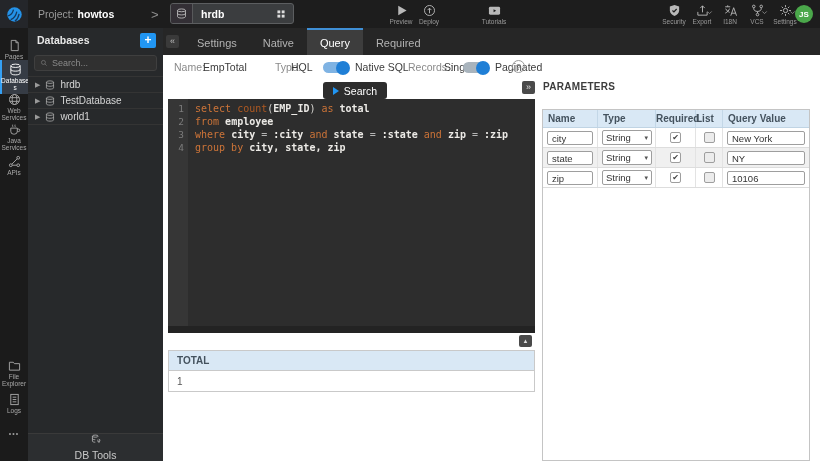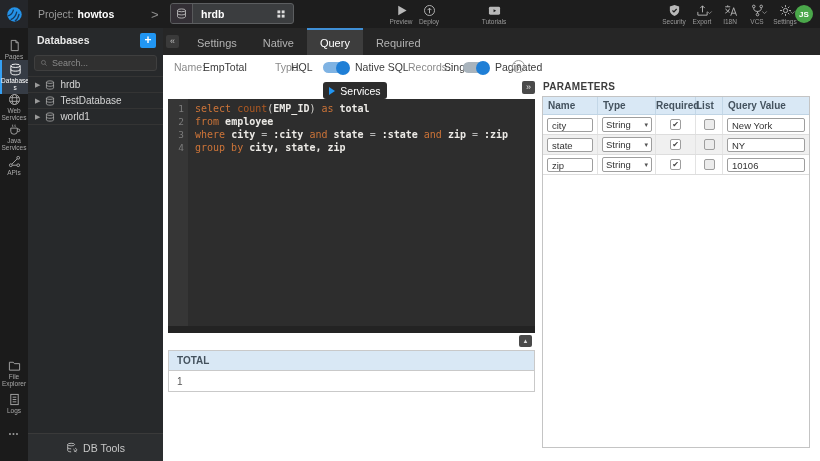--- a/index.html
+++ b/index.html
@@ -40,21 +40,21 @@
   .dbp-add { position:absolute; left:112px; top:5px; width:16px; height:15px; border-radius:2px; color:#fff; font-size:12px; line-height:14px; text-align:center; font-weight:bold; cursor:pointer; }
   .dbp-search { position:absolute; left:6px; top:27px; width:123px; height:16px; background:#303030; border:1px solid #3f3f3f; border-radius:3px; display:flex; align-items:center; padding:0 5px; gap:4px; color:#8a8a8a; }
   .dbp-search svg { width:8px; height:8px; }
   .dbp-search .ph { font-size:9px; color:#8a8a8a; }
   .dbtree { position:absolute; left:0; top:48px; width:135px; border-top:1px solid #343434; }
   .dbtree-item { height:16px; display:flex; align-items:center; border-bottom:1px solid #343434; cursor:pointer; }
   .dbtree-item .caret { color:#9a9a9a; font-size:7px; margin-left:7px; }
   .dbtree-item .dbi { color:#b9b9b9; margin-left:5px; display:flex; }
   .dbtree-item .dbi svg { width:10px; height:10px; }
   .dbtree-item .nm { color:#d6d6d6; font-size:10px; margin-left:5px; }
-  .dbp-foot { position:absolute; left:0; bottom:0; width:135px; height:28px; background:#2c2e30; border-top:1px solid #3a3a3a; display:flex; align-items:center; justify-content:center; gap:5px; color:#c8c8c8; font-size:10.5px; cursor:pointer; }
+  .dbp-foot { position:absolute; left:0; bottom:0; width:135px; height:28px; background:#2c2e30; border-top:1px solid #3a3a3a; display:flex; align-items:center; justify-content:center; gap:5px; color:#c8c8c8; font-size:10.5px; cursor:pointer;flex-direction:column; }
   .dbp-foot svg { width:12px; height:12px; }
 
   
   .main { position:absolute; left:163px; top:28px; width:657px; height:433px; background:#fff; }
   .tabbar { position:absolute; left:0; top:0; width:657px; height:27px; background:#262626; display:flex; align-items:stretch; }
   .collapse-left { position:absolute; left:3px; top:7px; width:13px; height:13px; background:#3a3a3a; border-radius:2px; color:#bdbdbd; font-size:9px; line-height:13px; text-align:center; cursor:pointer; }
   .tabs { display:flex; margin-left:21px; }
   .tab { padding:0 13px; display:flex; align-items:center; font-size:11px; color:#b3b3b3; border-top:2px solid transparent; cursor:pointer; }
   .tab.active { background:#3d3d3d; color:#fff; border-top:2px solid #3f8fd6; }
   .tabbar-right { margin-left:auto; display:flex; align-items:center; gap:14px; padding-right:12px; color:#b3b3b3; }
@@ -89,21 +89,21 @@
   .collapse-results { position:absolute; left:356px; top:307px; width:13px; height:12px; background:#4a4a4a; border-radius:2px; color:#e0e0e0; font-size:6px; line-height:12px; text-align:center; cursor:pointer; }
 
   
   .results { position:absolute; left:5px; top:322px; width:367px; border:1px solid #c9c9c9; }
   .res-head { height:20px; background:#d9e8f5; border-bottom:1px solid #c9c9c9; display:flex; align-items:center; padding-left:8px; font-size:10px; font-weight:bold; color:#44525e; }
   .res-row { height:20px; background:#fff; display:flex; align-items:center; padding-left:8px; font-size:10px; color:#555; }
 
   
   .params-expand { position:absolute; left:359px; top:53px; width:13px; height:13px; background:#4a4a4a; border-radius:2px; color:#e0e0e0; font-size:9px; line-height:13px; text-align:center; cursor:pointer; }
   .params-title { position:absolute; left:380px; top:53px; font-size:10px; font-weight:bold; color:#3c3c3c; letter-spacing:.3px; }
-  .params { position:absolute; left:379px; top:68px; width:268px; height:352px; border:1px solid #c4c4c4; background:#fff; }
+  .params { position:absolute; left:379px; top:81px; width:268px; height:352px; border:1px solid #c4c4c4; background:#fff; }
   .p-head { display:flex; height:18px; background:#d9e8f5; border-bottom:1px solid #c0d4e4; }
   .p-head .pc { font-size:10px; font-weight:bold; color:#44525e; line-height:17px; padding-left:5px; border-right:1px solid #c3d7e7; }
   .p-head .pc:last-child { border-right:none; }
   .p-row { display:flex; height:20px; border-bottom:1px solid #ddd; align-items:center; }
   .p-row.alt { background:#f0f0f0; }
   .p-row .pc { height:100%; display:flex; align-items:center; padding-left:4px; border-right:1px solid #e3e3e3; }
   .p-row .pc:last-child { border-right:none; }
   .c-name { width:55px; } .c-type { width:58px; } .c-req { width:40px; justify-content:center; padding-left:0 !important; } .c-list { width:27px; justify-content:center; padding-left:0 !important; } .c-test { width:86px; flex:1; }
   .pinput { height:14px; border:1px solid #9e9e9e; border-radius:2px; background:#fff; font-size:9.5px; color:#333; line-height:13px; padding:0 4px; white-space:nowrap; overflow:hidden; }
   .in-name { width:46px; } .in-test { width:78px; }
@@ -384,21 +384,21 @@
     <span class="f-val" style="left:281px">Single</span>
     <div class="toggle" style="left:300px; background:#a9b4bd">
         <div class="knob"></div>
       </div>
     <span class="f-val" style="left:332px">Paginated</span>
     <div class="help">?</div>
   </div>
 
   <div class="exec-btn">
     <div class="tri"></div>
-    <span class="txt">Services</span>
+    <span class="txt">Search</span>
   </div>
 
   <div class="editor">
     <div class="gutter" id="gutter">
         <div>1</div>
         <div>2</div>
         <div>3</div>
         <div>4</div>
       </div>
     <div class="codearea" id="codearea"><div><span class="tok-kw">select </span><span class="tok-fn">count</span><span class="tok-p">(</span><span class="tok-id">EMP_ID</span><span class="tok-p">) </span><span class="tok-kw">as </span><span class="tok-id">total</span></div><div><span class="tok-kw">from </span><span class="tok-id">employee</span></div><div><span class="tok-kw">where </span><span class="tok-id">city </span><span class="tok-op">= </span><span class="tok-id">:city </span><span class="tok-kw">and </span><span class="tok-id">state </span><span class="tok-op">= </span><span class="tok-id">:state </span><span class="tok-kw">and </span><span class="tok-id">zip </span><span class="tok-op">= </span><span class="tok-id">:zip</span></div><div><span class="tok-kw">group by </span><span class="tok-id">city, state, zip</span></div></div>

